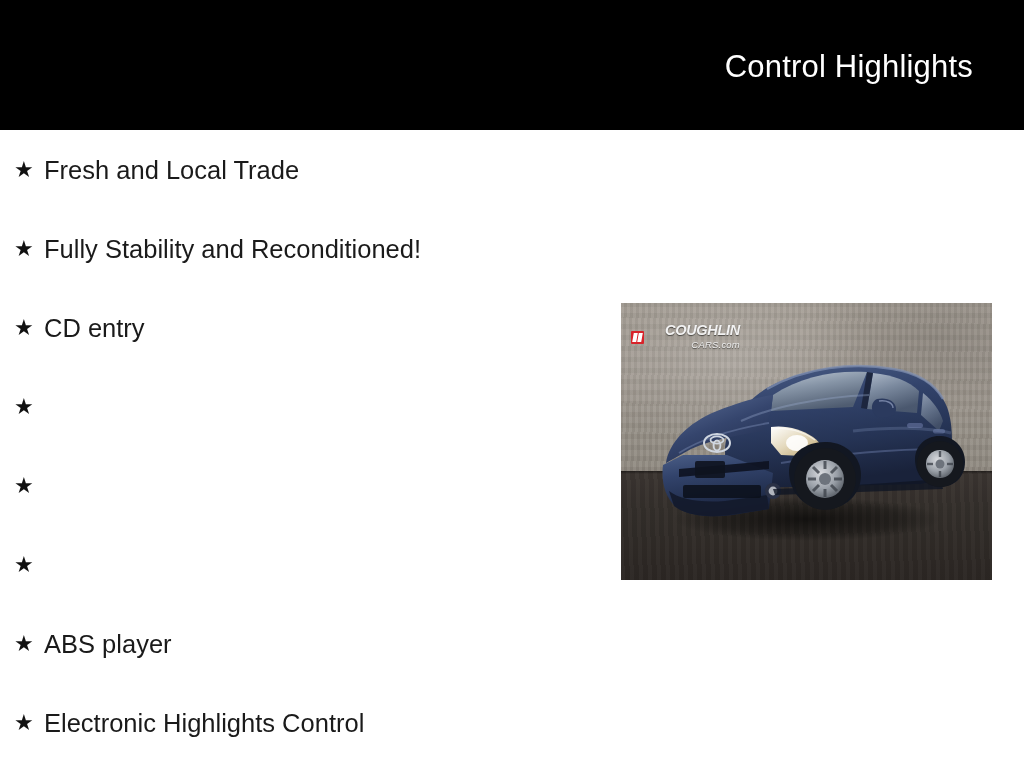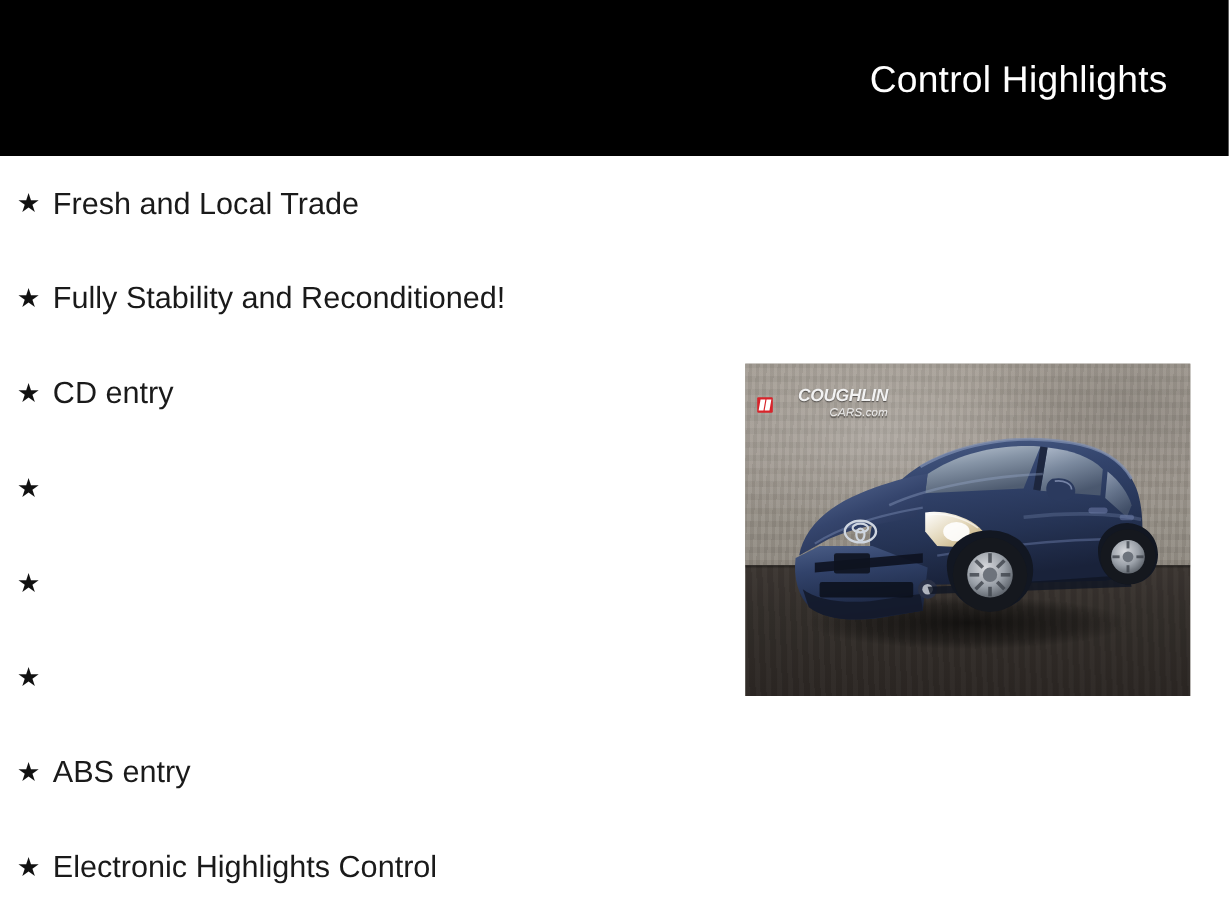--- a/index.html
+++ b/index.html
@@ -208,21 +208,21 @@
     <span class="star-bullet">★</span>
   </li>
   <li class="highlight-item">
     <span class="star-bullet">★</span>
   </li>
   <li class="highlight-item">
     <span class="star-bullet">★</span>
   </li>
   <li class="highlight-item">
     <span class="star-bullet">★</span>
-    <span class="highlight-label">ABS entry</span>
+    <span class="highlight-label">ABS player</span>
   </li>
   <li class="highlight-item">
     <span class="star-bullet">★</span>
     <span class="highlight-label">Electronic Highlights Control</span>
   </li>
 </ul>
 
 <div class="vehicle-photo">
 
   <div class="photo-wall"></div>

